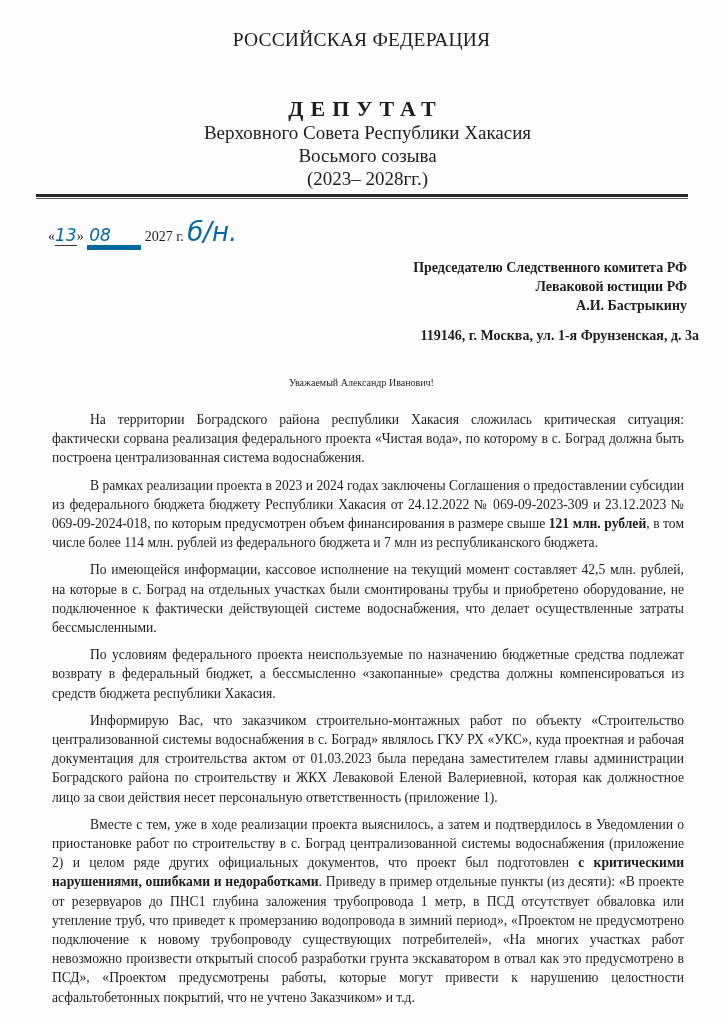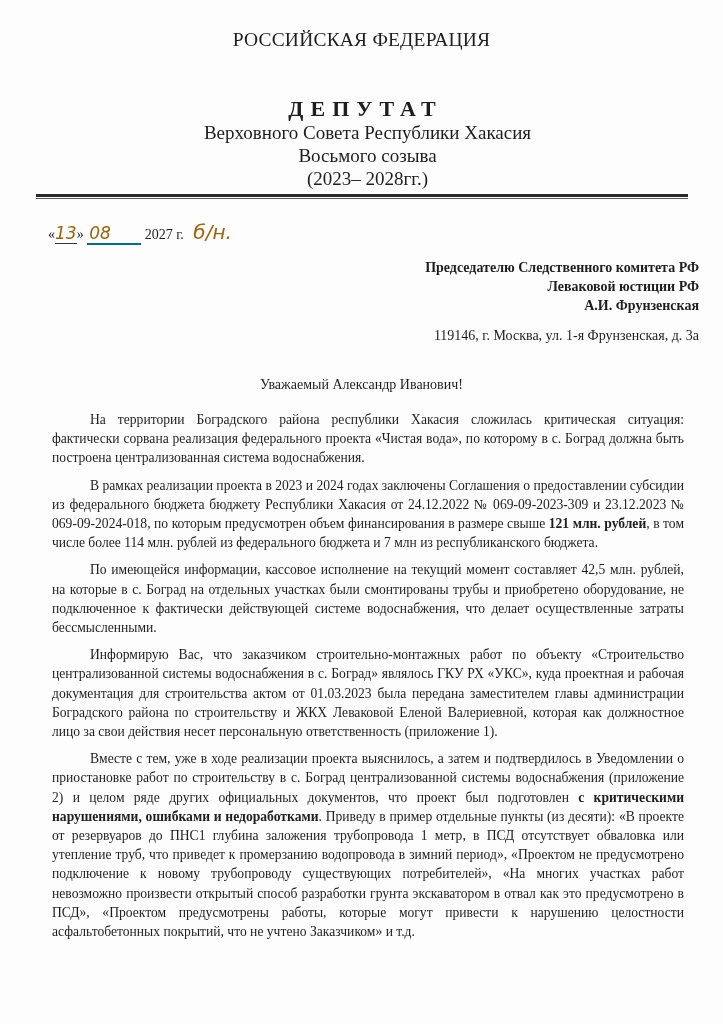--- a/index.html
+++ b/index.html
@@ -13,29 +13,29 @@
     .hdr { position: absolute; left: 0; width: 723px; text-align: center; }
     .hdr-country { top: 28px; font-weight: normal; font-size: 19.5px; line-height: 23px; letter-spacing: 0.2px; }
     .hdr-deputy { top: 96px; font-weight: bold; font-size: 22px; letter-spacing: 7px; line-height: 26px; left: 4px; }
     .hdr-council { top: 121px; font-size: 19px; line-height: 23px; left: 6px; }
     .hdr-line { display: block; }
 
     .rule-thick { position: absolute; left: 36px; width: 652px; top: 194px; height: 3px; background: #2a2a2a; }
     .rule-thin  { position: absolute; left: 36px; width: 652px; top: 198px; height: 1px; background: #555; }
 
     .date-row { position: absolute; left: 48px; top: 222px; font-size: 14px; line-height: 20px; white-space: nowrap; }
-    .hw { font-family: "DejaVu Sans", sans-serif; font-style: italic; color: #a16207; font-size: 17px; }
+    .hw { font-family: "DejaVu Sans", sans-serif; font-style: italic; color: #0369a1; font-size: 17px; }
     .hw-day { display: inline-block; min-width: 18px; text-align: center; border-bottom: 1px solid #333; }
-    .hw-month { display: inline-block; width: 52px; border-bottom: 2px solid #0369a1; padding-left: 2px; }
-    .hw-num { margin-left: 6px; font-size: 20px; font-style: italic; }
+    .hw-month { display: inline-block; width: 52px; border-bottom: 5px solid #0369a1; padding-left: 2px; }
+    .hw-num { font-size: 26px; font-style: italic; }
 
-    .addressee { position: absolute; right: 24px; top: 258px; text-align: right; font-weight: bold; font-size: 14px; line-height: 19px; }
-    .address { position: absolute; right: 24px; top: 326px; font-weight: normal; font-size: 14px; line-height: 19px; text-align: right; }
+    .addressee { position: absolute; right: 36px; top: 258px; text-align: right; font-weight: bold; font-size: 14px; line-height: 19px; }
+    .address { position: absolute; right: 24px; top: 326px; font-weight: bold; font-size: 14px; line-height: 19px; text-align: right; }
 
-    .salutation { position: absolute; left: 0; width: 723px; top: 377px; text-align: center; font-size: 14px; }
+    .salutation { position: absolute; left: 0; width: 723px; top: 377px; text-align: center; font-size: 10px; }
 
     .body-text { position: absolute; left: 52px; width: 648px; top: 410px; font-size: 13.6px; line-height: 19.2px; text-align: justify; }
     .body-text p { margin: 0 16px 8px 0; text-indent: 38px; }
     .body-text b { font-weight: bold; font-family: Liberation Serif, serif; }
   </style>
 </head>
 <body>
 
 <div class="page">
 
@@ -57,28 +57,29 @@
   <div class="date-row">
     <span>«</span><span class="hw hw-day">13</span><span>»</span>
     <span class="hw hw-month">08</span>
     <span>2027 г.</span>
     <span class="hw hw-num">б/н.</span>
   </div>
 
   <div class="addressee">
     <div>Председателю Следственного комитета РФ</div>
     <div>Леваковой юстиции РФ</div>
-    <div>А.И. Фрунзенская</div>
+    <div>А.И. Бастрыкину</div>
   </div>
 
   <div class="address">119146, г. Москва, ул. 1-я Фрунзенская, д. 3а</div>
 
   <div class="salutation">Уважаемый Александр Иванович!</div>
 
   <div class="body-text">
     <p>На территории Боградского района республики Хакасия сложилась критическая ситуация: фактически сорвана реализация федерального проекта «Чистая вода», по которому в с. Боград должна быть построена централизованная система водоснабжения.</p>
     <p><span>В рамках реализации проекта в 2023 и 2024 годах заключены Соглашения о предоставлении субсидии из федерального бюджета бюджету Республики Хакасия от 24.12.2022 № 069-09-2023-309 и 23.12.2023 № 069-09-2024-018, по которым предусмотрен объем финансирования в размере свыше </span><b>121 млн. рублей</b><span>, в том числе более 114 млн. рублей из федерального бюджета и 7 млн из республиканского бюджета.</span></p>
     <p>По имеющейся информации, кассовое исполнение на текущий момент составляет 42,5 млн. рублей, на которые в с. Боград на отдельных участках были смонтированы трубы и приобретено оборудование, не подключенное к фактически действующей системе водоснабжения, что делает осуществленные затраты бессмысленными.</p>
+    <p>По условиям федерального проекта неиспользуемые по назначению бюджетные средства подлежат возврату в федеральный бюджет, а бессмысленно «закопанные» средства должны компенсироваться из средств бюджета республики Хакасия.</p>
     <p>Информирую Вас, что заказчиком строительно-монтажных работ по объекту «Строительство централизованной системы водоснабжения в с. Боград» являлось ГКУ РХ «УКС», куда проектная и рабочая документация для строительства актом от 01.03.2023 была передана заместителем главы администрации Боградского района по строительству и ЖКХ Леваковой Еленой Валериевной, которая как должностное лицо за свои действия несет персональную ответственность (приложение 1).</p>
     <p><span>Вместе с тем, уже в ходе реализации проекта выяснилось, а затем и подтвердилось в Уведомлении о приостановке работ по строительству в с. Боград централизованной системы водоснабжения (приложение 2) и целом ряде других официальных документов, что проект был подготовлен </span><b>с критическими нарушениями, ошибками и недоработками</b><span>. Приведу в пример отдельные пункты (из десяти): «В проекте от резервуаров до ПНС1 глубина заложения трубопровода 1 метр, в ПСД отсутствует обваловка или утепление труб, что приведет к промерзанию водопровода в зимний период», «Проектом не предусмотрено подключение к новому трубопроводу существующих потребителей», «На многих участках работ невозможно произвести открытый способ разработки грунта экскаватором в отвал как это предусмотрено в ПСД», «Проектом предусмотрены работы, которые могут привести к нарушению целостности асфальтобетонных покрытий, что не учтено Заказчиком» и т.д.</span></p>
   </div>
 
 </div>
 
 </body></html>

